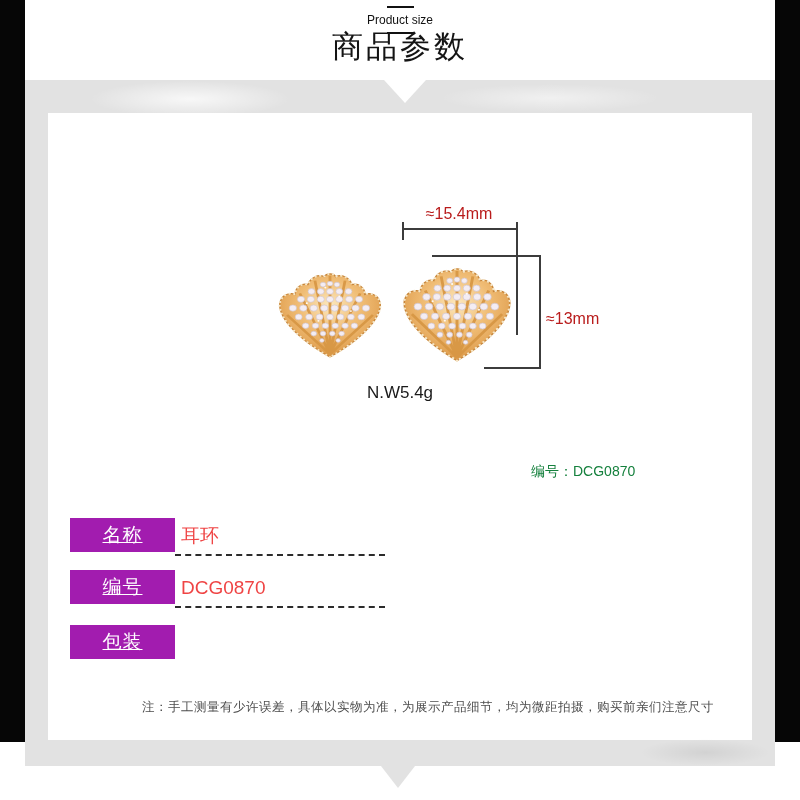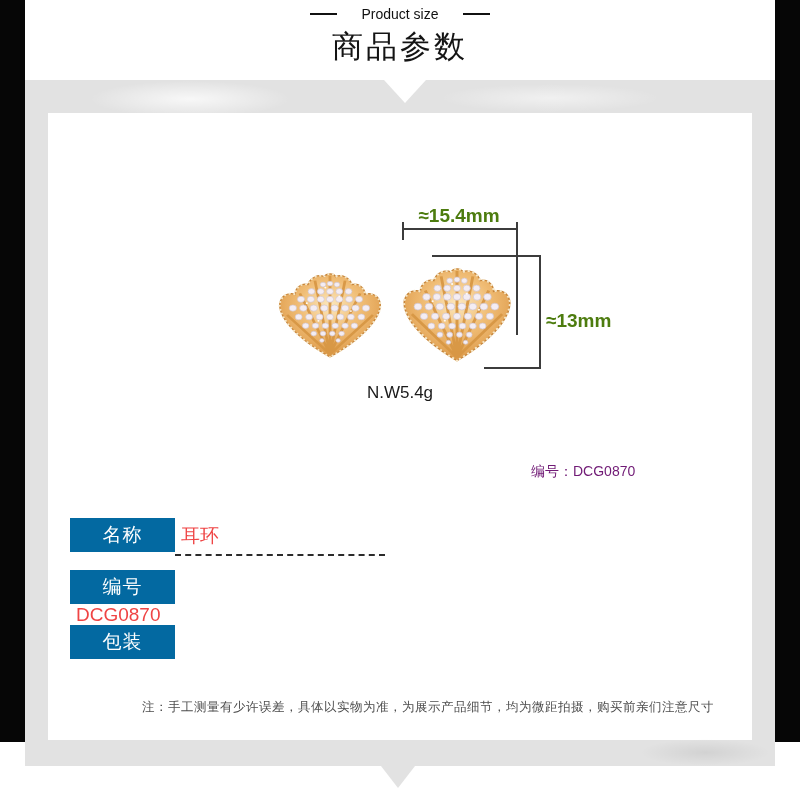--- a/index.html
+++ b/index.html
@@ -27,58 +27,58 @@
             background:radial-gradient(closest-side, rgba(0,0,0,.07), rgba(0,0,0,0)); }
   .notch-top { position:absolute; left:384px; top:80px; width:0; height:0;
                border-left:21px solid transparent; border-right:21px solid transparent;
                border-top:23px solid #ffffff; }
   .notch-bottom { position:absolute; left:381px; top:766px; width:0; height:0;
                border-left:17px solid transparent; border-right:17px solid transparent;
                border-top:22px solid #e2e2e2; }
 
   
   .eyebrow { position:absolute; left:0; top:6px; width:800px; display:flex;
-             align-items:center; justify-content:center; gap:24px;
-             font-size:14px; color:#111; font-weight:500; }
+             align-items:center; justify-content:center; gap:5px;
+             font-size:12px; color:#111; font-weight:500;flex-direction:column; }
   .eyebrow .dash { width:27px; height:2px; background:#111; }
   .page-title { position:absolute; left:0; top:26px; width:800px; text-align:center;
                 font-size:31px; font-weight:normal; color:#141414; letter-spacing:3px; }
 
   
   .earring { position:absolute; }
   .earring-left  { left:272px; top:264px; width:116px; height:98px; }
   .earring-right { left:396px; top:258px; width:122px; height:108px; }
   .dim { position:absolute; background:#3c3c3c; }
   .dim-w-line   { left:402px; top:228px; width:116px; height:2px; }
   .dim-w-tick-l { left:402px; top:222px; width:2px;  height:18px; }
   .dim-w-tick-r { left:516px; top:222px; width:2px;  height:113px; }
   .dim-h-top    { left:432px; top:255px; width:109px; height:2px; }
   .dim-h-line   { left:539px; top:255px; width:2px;  height:114px; }
   .dim-h-bottom { left:484px; top:367px; width:57px; height:2px; }
-  .dim-label { position:absolute; font-size:19px; color:#4d7c0f; font-weight:700; }
+  .dim-label { position:absolute; font-size:16px; color:#b91c1c; font-weight:400; }
   .dim-label-w { left:400px; top:205px; width:118px; text-align:center; }
   .dim-label-h { left:544px; top:310px; background:#fff; padding:0 2px; }
   .weight-label { position:absolute; left:330px; top:383px; width:140px; text-align:center;
                   font-size:17px; color:#1a1a1a; }
 
   
-  .item-no { position:absolute; left:531px; top:463px; font-size:14px; color:#701a75; }
+  .item-no { position:absolute; left:531px; top:463px; font-size:14px; color:#15803d; }
 
   
   .spec-col { position:absolute; top:518px; }
   .spec-col-left  { left:70px;  width:315px; }
   .spec-col-right { left:421px; width:324px; }
   .spec-row { display:flex; align-items:flex-start; height:38px; }
-  .spec-row + .spec-row { margin-top:14px;flex-direction:column; }
+  .spec-row + .spec-row { margin-top:14px; }
   .spec-col-right .spec-row + .spec-row { margin-top:14px; }
   .row2 { margin-top:14px; }
   .row3 { margin-top:17px !important; }
-  .spec-badge { flex:none; width:105px; height:34px; background:#0369a1; color:#fff;
+  .spec-badge { flex:none; width:105px; height:34px; background:#a21caf; color:#fff;
                 display:flex; align-items:center; justify-content:center;
-                font-size:19px; letter-spacing:1px; }
+                font-size:19px; letter-spacing:1px;text-decoration:underline; }
   .spec-col-right .spec-badge { width:107px; }
   .spec-value { flex:1; height:38px; border-bottom:2px dashed #2b2b2b;
                 display:flex; align-items:center; padding-left:6px;
                 font-size:19px; color:#ef4444; }
 
   
   .note { position:absolute; left:48px; right:40px; top:699px; text-align:center;
           font-size:12.5px; color:#4d4d4d; letter-spacing:0.5px;margin-left:48px; }
 
   .svg-defs { position:absolute; width:0; height:0; overflow:hidden; }

